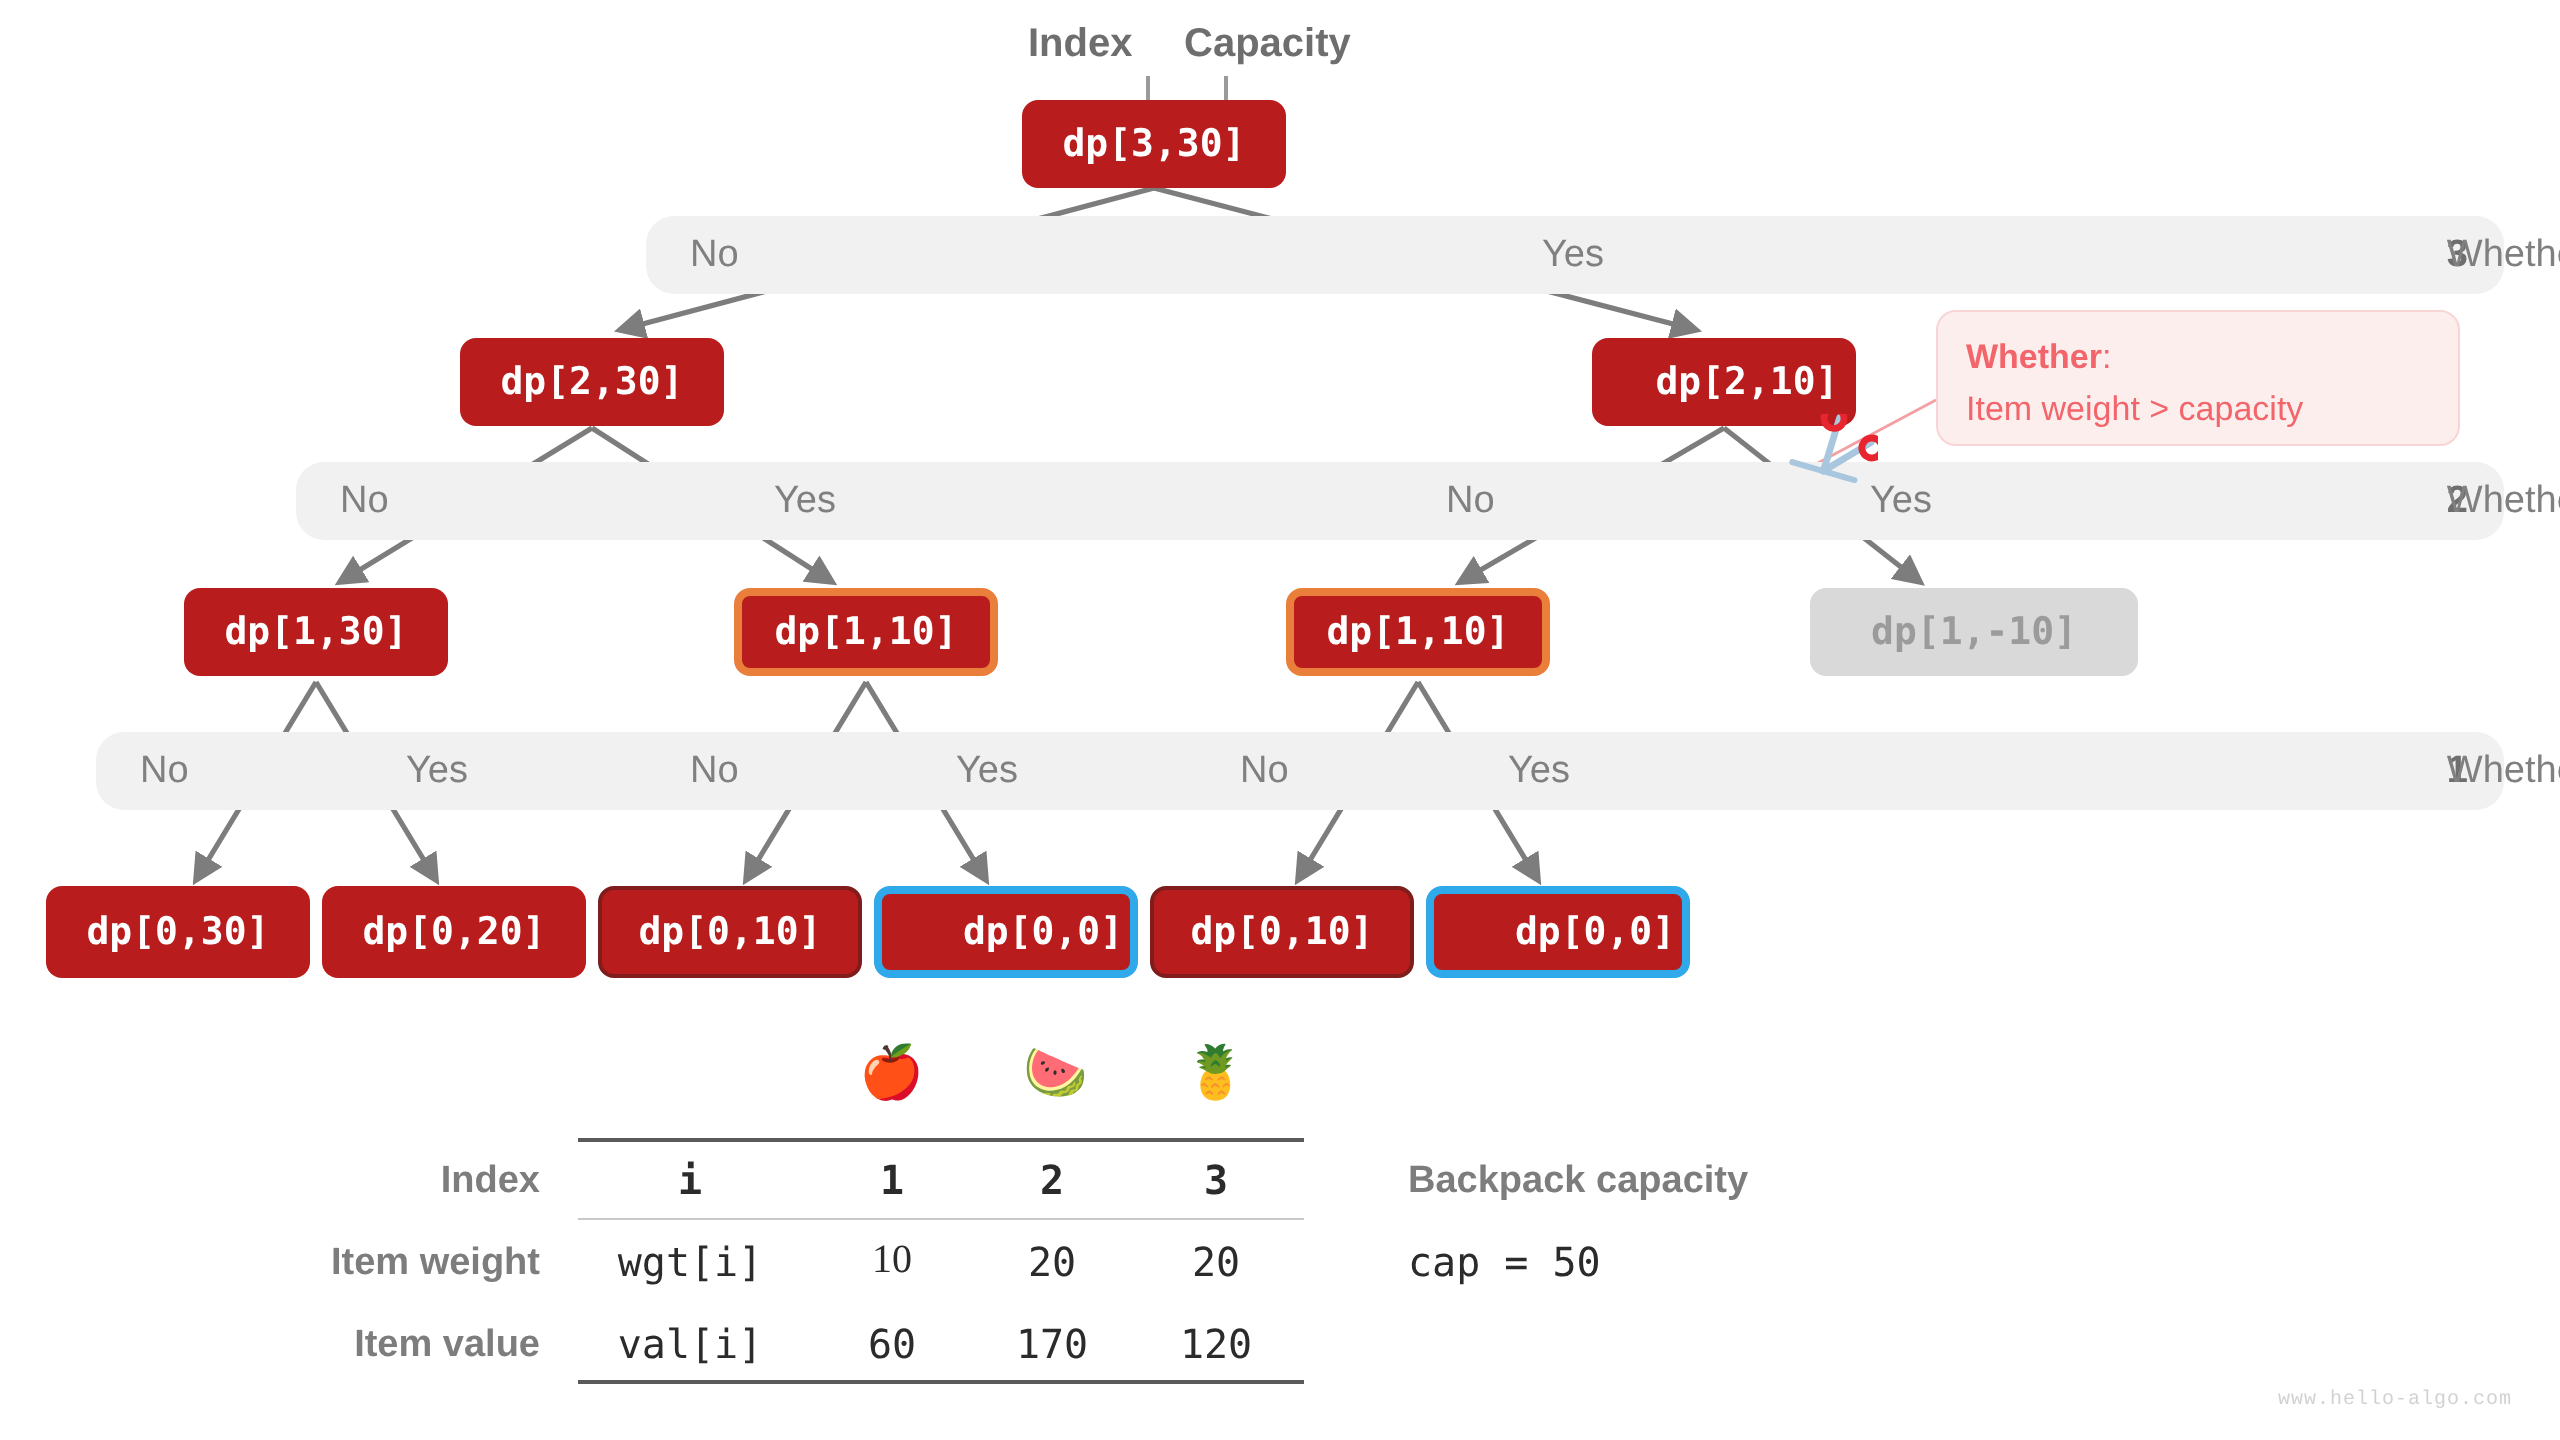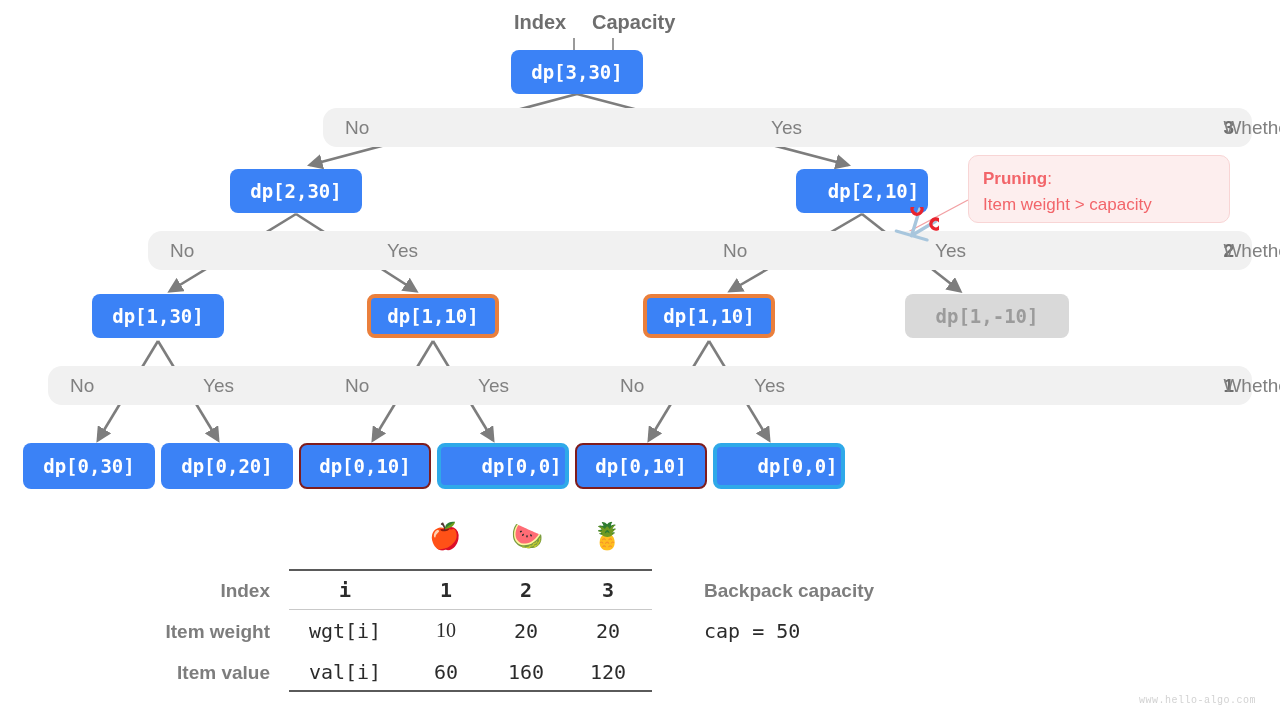--- a/index.html
+++ b/index.html
@@ -14,21 +14,21 @@
   .levelbar{
     position:absolute;background:#f1f1f1;border-radius:14px;
     color:#808080;font-size:19px;
   }
   .levelbar span{position:absolute;top:50%;transform:translateY(-50%);white-space:nowrap;}
   .levelbar .right{font-size:19px;}
   .levelbar .right b{color:#6e6e6e;font-weight:bold;}
 
   
   .node{
-    position:absolute;background:#3b82f6;border-radius:8px;
+    position:absolute;background:#b91c1c;border-radius:8px;
     color:#ffffff;font-family:"DejaVu Sans Mono","Liberation Mono",monospace;
     font-size:19px;font-weight:bold;letter-spacing:0px;
     display:flex;align-items:center;justify-content:center;
     box-sizing:border-box;
   }
   .node.hl-orange{border:4px solid #ea7f3c;}
   .node.hl-purple{border:2px solid #7f1d1d;}
   .node.hl-blue{border:4px solid #2fa9e9;padding-left:37px;}
   .node.dim{background:#d9d9d9;color:#9b9b9b;}
 
@@ -140,21 +140,21 @@
   <div class="node dim" style="left:905px;top:294px;width:164px;height:44px;">dp[1,-10]</div>
 
   <div class="node" style="left:23px;top:443px;width:132px;height:46px;">dp[0,30]</div>
   <div class="node" style="left:161px;top:443px;width:132px;height:46px;">dp[0,20]</div>
   <div class="node hl-purple" style="left:299px;top:443px;width:132px;height:46px;">dp[0,10]</div>
   <div class="node hl-blue" style="left:437px;top:443px;width:132px;height:46px;">dp[0,0]</div>
   <div class="node hl-purple" style="left:575px;top:443px;width:132px;height:46px;">dp[0,10]</div>
   <div class="node hl-blue" style="left:713px;top:443px;width:132px;height:46px;">dp[0,0]</div>
 
   <div class="callout" style="left:968px;top:155px;width:262px;height:68px;">
-    <div class="t1"><span>Pruning</span><span class="colon">:</span></div>
+    <div class="t1"><span>Whether</span><span class="colon">:</span></div>
     <div>Item weight &gt; capacity</div>
   </div>
 
   <svg style="position:absolute;left:893px;top:207px;width:46px;height:46px;" viewBox="0 0 46 46">
     <g transform="rotate(38 23 23)">
       <line x1="23" y1="30" x2="13" y2="4" stroke="#a8c6dd" stroke-width="3.4" stroke-linecap="round"></line>
       <line x1="23" y1="30" x2="33" y2="4" stroke="#a8c6dd" stroke-width="3.4" stroke-linecap="round"></line>
       <line x1="8" y1="36" x2="38" y2="24" stroke="#a8c6dd" stroke-width="3" stroke-linecap="round"></line>
       <circle cx="11" cy="6" r="5" fill="none" stroke="#e8242e" stroke-width="3.4"></circle>
       <circle cx="35" cy="6" r="5" fill="none" stroke="#e8242e" stroke-width="3.4"></circle>
@@ -181,21 +181,21 @@
 
     <div class="cell bold" style="left:404px;top:578px;width:84px;">1</div>
     <div class="cell bold" style="left:484px;top:578px;width:84px;">2</div>
     <div class="cell bold" style="left:566px;top:578px;width:84px;">3</div>
 
     <div class="cell" style="left:404px;top:619px;width:84px;font-family:Liberation Serif, serif;">10</div>
     <div class="cell" style="left:484px;top:619px;width:84px;">20</div>
     <div class="cell" style="left:566px;top:619px;width:84px;">20</div>
 
     <div class="cell" style="left:404px;top:660px;width:84px;">60</div>
-    <div class="cell" style="left:484px;top:660px;width:84px;">160</div>
+    <div class="cell" style="left:484px;top:660px;width:84px;">170</div>
     <div class="cell" style="left:566px;top:660px;width:84px;">120</div>
   </div>
 
   <div class="capTitle" style="left:704px;top:580px;">Backpack capacity</div>
   <div class="capVal" style="left:704px;top:619px;">cap = 50</div>
 
   <div class="footer">www.hello-algo.com</div>
 </div>
 
 </body></html>

